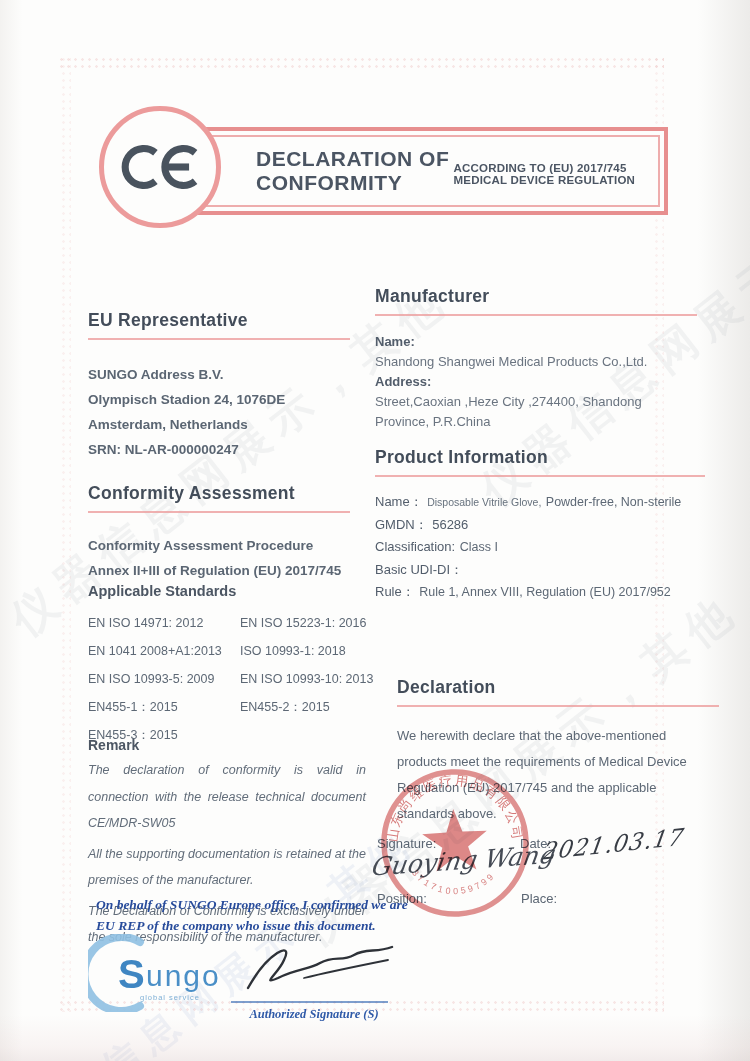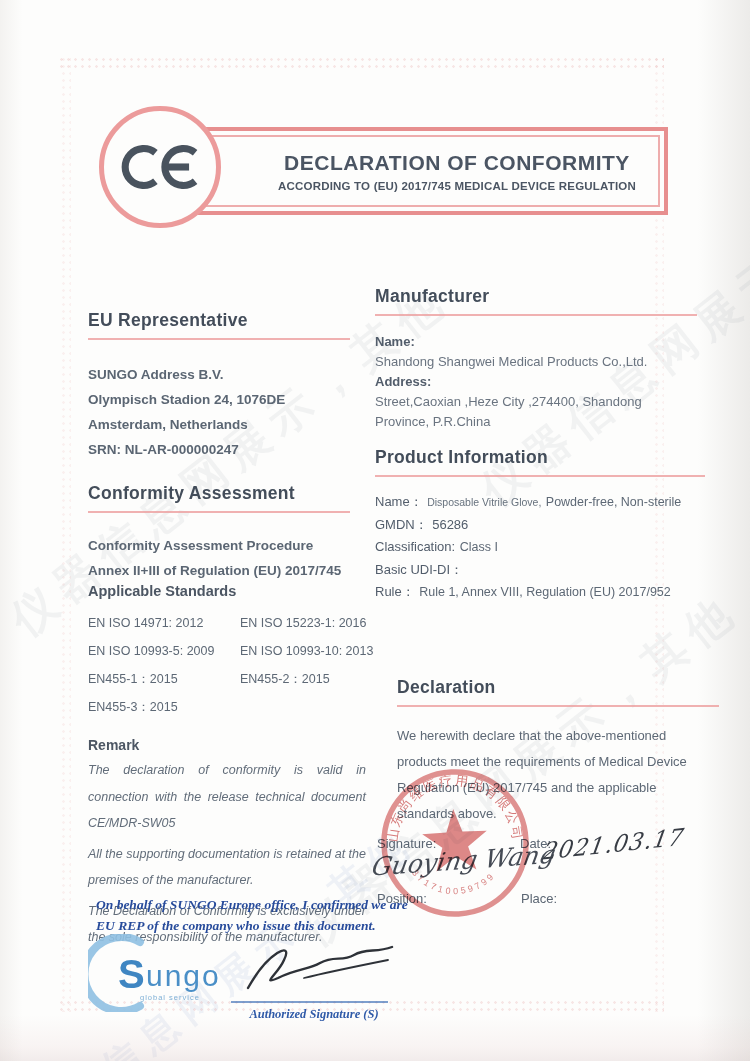--- a/index.html
+++ b/index.html
@@ -18,21 +18,21 @@
   .lace.left{left:60px;top:56px;width:11px;height:956px;opacity:.25;}
   .lace.right{right:86px;top:56px;width:11px;height:956px;opacity:.25;}
   
   .wm{position:absolute;font-size:44px;font-weight:bold;color:rgba(140,146,158,.10);
       white-space:nowrap;transform:rotate(-38deg);letter-spacing:10px;pointer-events:none;}
   .wm.blue{color:rgba(110,140,195,.10);}
   
   .banner{position:absolute;left:198px;top:127px;width:462px;height:80px;
     border:4px solid #e78f8f;background:#fdfdfc;z-index:1;}
   .banner-inner{position:absolute;inset:4px;border:2px solid #eeadad;
-    display:flex;flex-direction:column;align-items:center;justify-content:center;padding-left:48px;}
+    display:flex;flex-direction:row;align-items:center;justify-content:center;padding-left:48px;}
   .banner-title{font-size:21px;font-weight:bold;color:#4b5563;letter-spacing:.5px;}
   .banner-sub{font-size:11.5px;font-weight:bold;color:#4b5563;margin-top:5px;letter-spacing:.2px;}
   .ce-circle{position:absolute;left:99px;top:106px;width:112px;height:112px;border-radius:50%;
     border:5px solid #ec9b9b;background:#fdfdfc;z-index:2;display:flex;align-items:center;justify-content:center;}
   
   .h1{font-size:17.5px;font-weight:bold;color:#434d5a;letter-spacing:.3px;}
   .rule{height:2px;background:#ec9e9e;opacity:.8;margin-top:7px;}
   .sec{position:absolute;}
   .bold-lines div{font-weight:bold;font-size:13.5px;color:#5b6673;line-height:25px;}
   .sub-h{font-size:14.5px;font-weight:bold;color:#4c5663;}
@@ -114,20 +114,24 @@
   </div>
 
   <div class="sec" style="left:88px;top:583px;width:305px;">
     <div class="sub-h">Applicable Standards</div>
     <div class="std-grid">
       <div class="std-row">
         <span>EN ISO 14971: 2012</span>
         <span>EN ISO 15223-1: 2016</span>
       </div>
       <div class="std-row">
+        <span>EN 1041 2008+A1:2013</span>
+        <span>ISO 10993-1: 2018</span>
+      </div>
+      <div class="std-row">
         <span>EN ISO 10993-5: 2009</span>
         <span>EN ISO 10993-10: 2013</span>
       </div>
       <div class="std-row">
         <span>EN455-1：2015</span>
         <span>EN455-2：2015</span>
       </div>
       <div class="std-row">
         <span>EN455-3：2015</span>
         <span></span>

